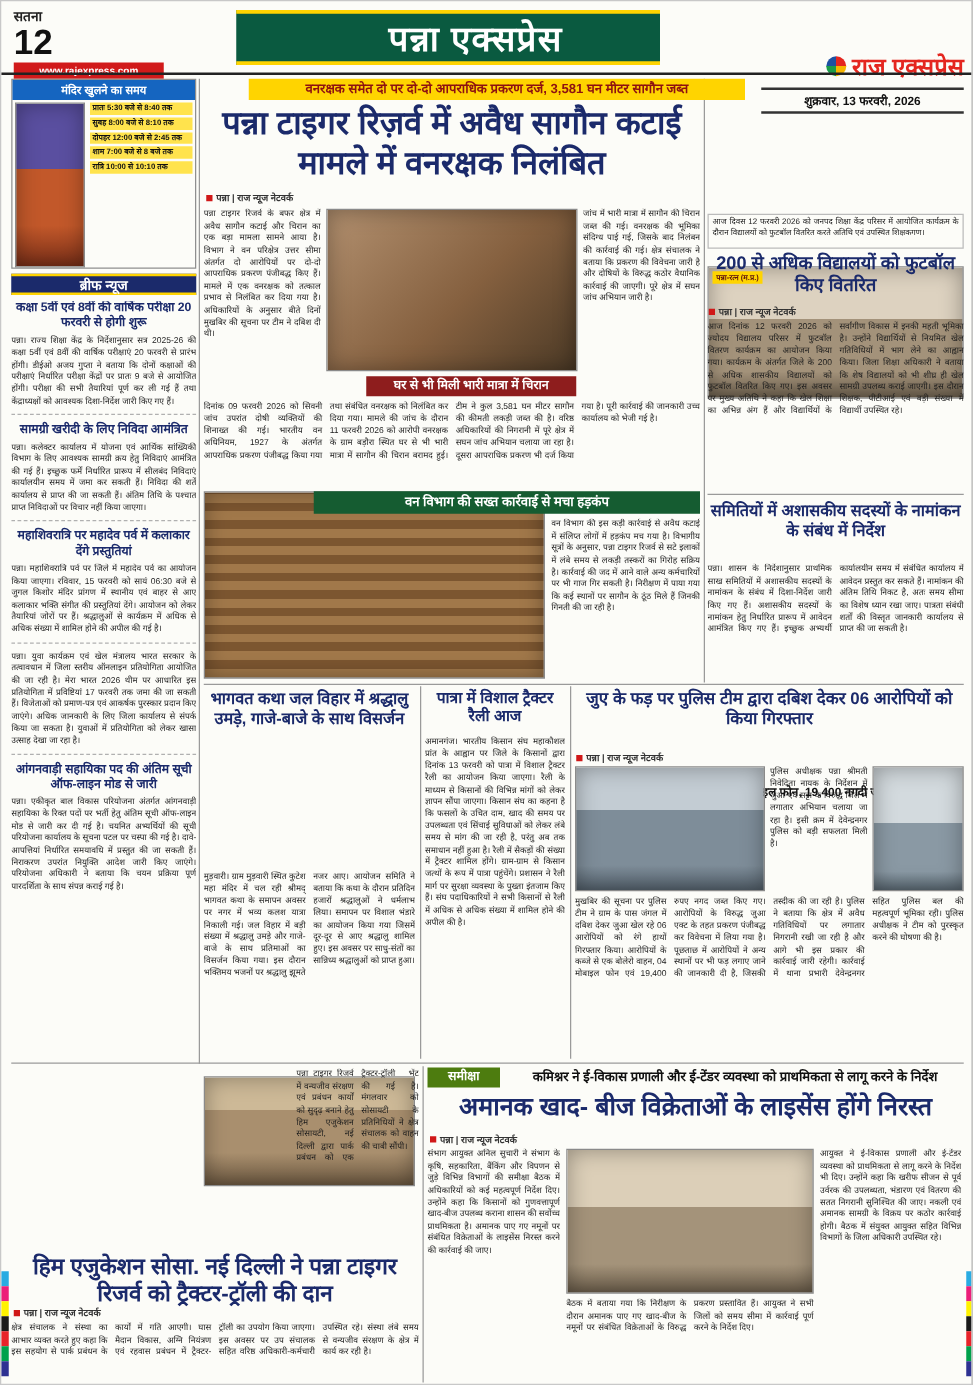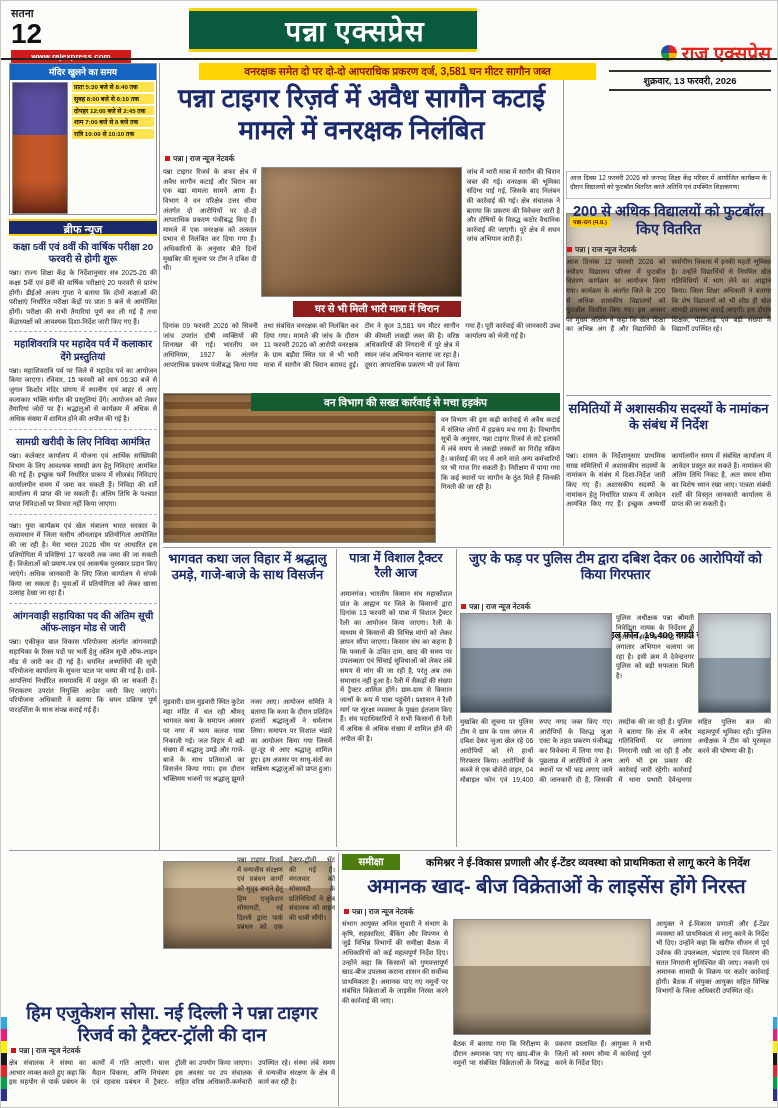--- a/index.html
+++ b/index.html
@@ -57,21 +57,21 @@
 <body>
 
 <div class="page">
 
   <div class="abs" style="left:10px;top:4px;width:130px;">
     <div class="edition">सतना</div>
     <div class="pageno">12</div>
     <div class="url-strip">www.rajexpress.com</div>
   </div>
 
-  <div class="abs masthead" style="left:188px;top:7px;width:288px;height:44px;padding-left:44px;">
+  <div class="abs masthead" style="left:188px;top:7px;width:339px;height:44px;padding-left:44px;">
     <span>पन्ना एक्सप्रेस</span>
   </div>
 
   <div class="abs" style="left:608px;top:8px;width:162px;margin-top:31px;">
     <div class="brand-row">
       <span class="brand-logo"></span>
       <span class="brand-text">राज एक्सप्रेस</span>
     </div>
     <div class="date-strip" style="margin-top:4px;">शुक्रवार, 13 फरवरी, 2026</div>
   </div>
@@ -102,26 +102,26 @@
   </div>
 
   <div class="abs brief-bar" style="left:8px;top:218px;width:148px;height:17px;">ब्रीफ न्यूज</div>
 
   <div class="abs" style="left:8px;top:240px;width:148px;height:608px;overflow:hidden;">
     <div class="brief">
       <div class="brief-title">कक्षा 5वीं एवं 8वीं की वार्षिक परीक्षा 20 फरवरी से होगी शुरू</div>
       <div class="bt">पन्ना। राज्य शिक्षा केंद्र के निर्देशानुसार सत्र 2025-26 की कक्षा 5वीं एवं 8वीं की वार्षिक परीक्षाएं 20 फरवरी से प्रारंभ होंगी। डीईओ अजय गुप्ता ने बताया कि दोनों कक्षाओं की परीक्षाएं निर्धारित परीक्षा केंद्रों पर प्रातः 9 बजे से आयोजित होंगी। परीक्षा की सभी तैयारियां पूर्ण कर ली गई हैं तथा केंद्राध्यक्षों को आवश्यक दिशा-निर्देश जारी किए गए हैं।</div>
     </div>
     <div class="brief">
+      <div class="brief-title">सामग्री खरीदी के लिए निविदा आमंत्रित</div>
+      <div class="bt">पन्ना। कलेक्टर कार्यालय में योजना एवं आर्थिक सांख्यिकी विभाग के लिए आवश्यक सामग्री क्रय हेतु निविदाएं आमंत्रित की गई हैं। इच्छुक फर्में निर्धारित प्रारूप में सीलबंद निविदाएं कार्यालयीन समय में जमा कर सकती हैं। निविदा की शर्तें कार्यालय से प्राप्त की जा सकती हैं। अंतिम तिथि के पश्चात प्राप्त निविदाओं पर विचार नहीं किया जाएगा।</div>
+    </div>
+    <div class="brief">
       <div class="brief-title">महाशिवरात्रि पर महादेव पर्व में कलाकार देंगे प्रस्तुतियां</div>
       <div class="bt">पन्ना। महाशिवरात्रि पर्व पर जिले में महादेव पर्व का आयोजन किया जाएगा। रविवार, 15 फरवरी को सायं 06:30 बजे से जुगल किशोर मंदिर प्रांगण में स्थानीय एवं बाहर से आए कलाकार भक्ति संगीत की प्रस्तुतियां देंगे। आयोजन को लेकर तैयारियां जोरों पर हैं। श्रद्धालुओं से कार्यक्रम में अधिक से अधिक संख्या में शामिल होने की अपील की गई है।</div>
-    </div>
-    <div class="brief">
-      <div class="brief-title">सामग्री खरीदी के लिए निविदा आमंत्रित</div>
-      <div class="bt">पन्ना। कलेक्टर कार्यालय में योजना एवं आर्थिक सांख्यिकी विभाग के लिए आवश्यक सामग्री क्रय हेतु निविदाएं आमंत्रित की गई हैं। इच्छुक फर्में निर्धारित प्रारूप में सीलबंद निविदाएं कार्यालयीन समय में जमा कर सकती हैं। निविदा की शर्तें कार्यालय से प्राप्त की जा सकती हैं। अंतिम तिथि के पश्चात प्राप्त निविदाओं पर विचार नहीं किया जाएगा।</div>
     </div>
     <div class="brief">
       <div class="bt">पन्ना। युवा कार्यक्रम एवं खेल मंत्रालय भारत सरकार के तत्वावधान में जिला स्तरीय ऑनलाइन प्रतियोगिता आयोजित की जा रही है। मेरा भारत 2026 थीम पर आधारित इस प्रतियोगिता में प्रविष्टियां 17 फरवरी तक जमा की जा सकती हैं। विजेताओं को प्रमाण-पत्र एवं आकर्षक पुरस्कार प्रदान किए जाएंगे। अधिक जानकारी के लिए जिला कार्यालय से संपर्क किया जा सकता है। युवाओं में प्रतियोगिता को लेकर खासा उत्साह देखा जा रहा है।</div>
     </div>
     <div class="brief" style="border-bottom:none;">
       <div class="brief-title">आंगनवाड़ी सहायिका पद की अंतिम सूची ऑफ-लाइन मोड से जारी</div>
       <div class="bt">पन्ना। एकीकृत बाल विकास परियोजना अंतर्गत आंगनवाड़ी सहायिका के रिक्त पदों पर भर्ती हेतु अंतिम सूची ऑफ-लाइन मोड से जारी कर दी गई है। चयनित अभ्यर्थियों की सूची परियोजना कार्यालय के सूचना पटल पर चस्पा की गई है। दावे-आपत्तियां निर्धारित समयावधि में प्रस्तुत की जा सकती हैं। निराकरण उपरांत नियुक्ति आदेश जारी किए जाएंगे। परियोजना अधिकारी ने बताया कि चयन प्रक्रिया पूर्ण पारदर्शिता के साथ संपन्न कराई गई है।</div>
     </div>
   </div>
 

